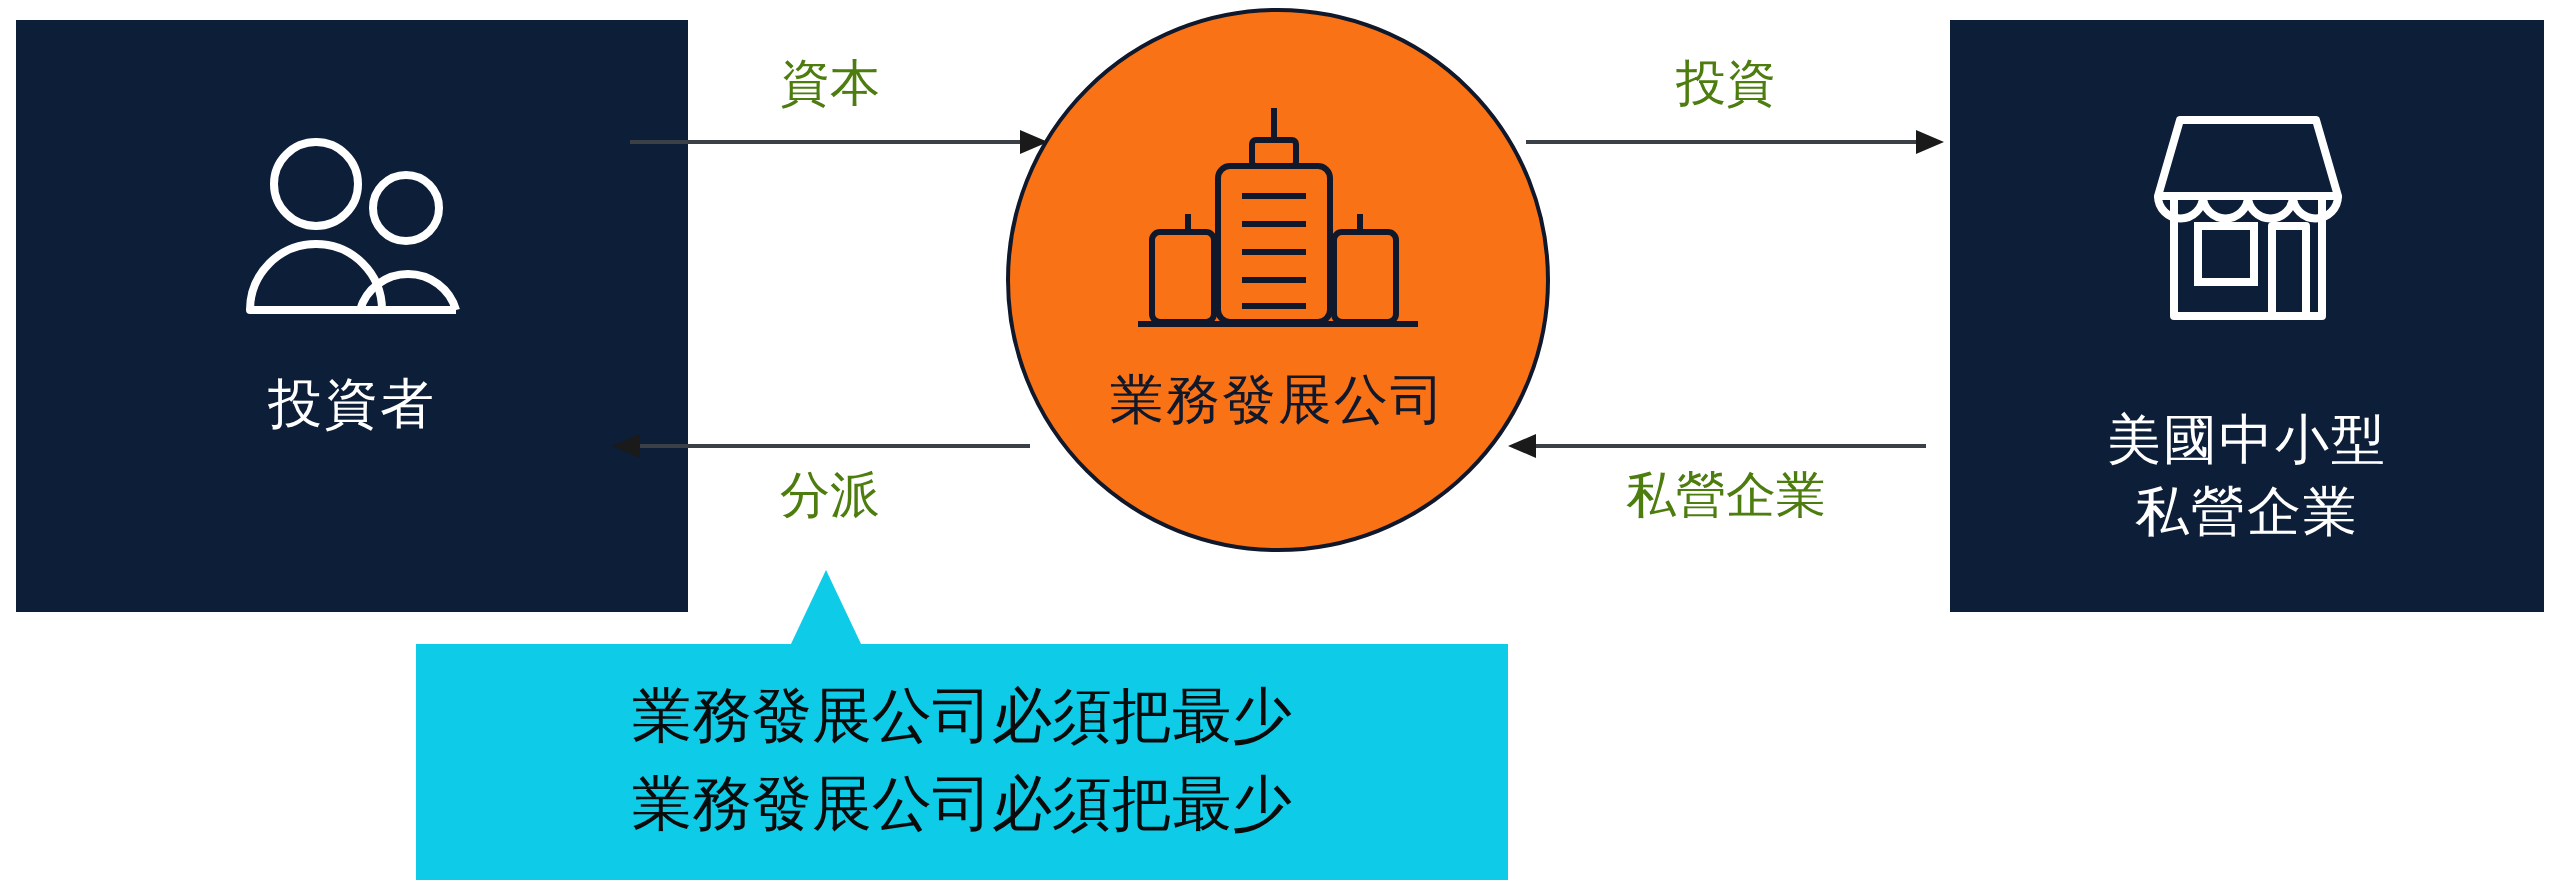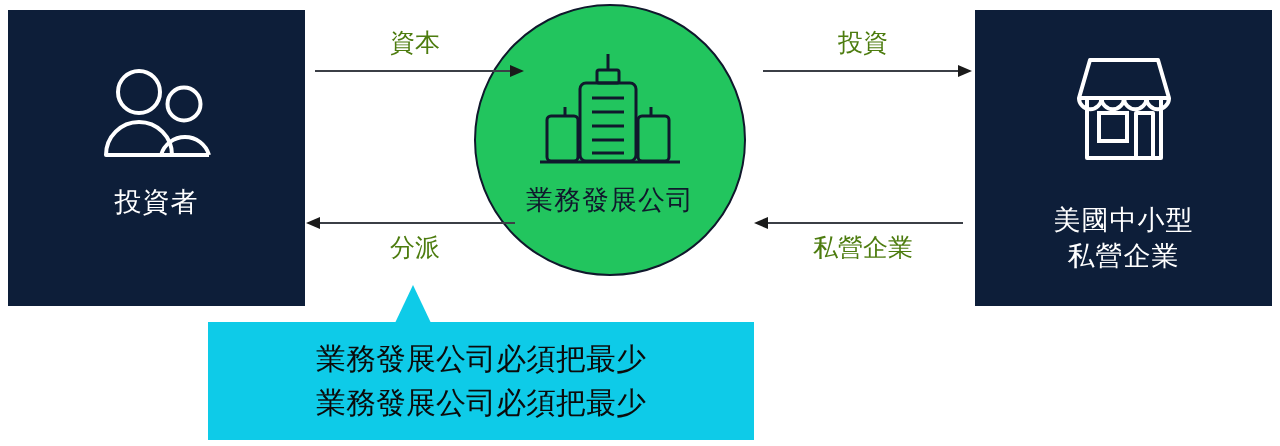--- a/index.html
+++ b/index.html
@@ -21,21 +21,21 @@
   
   .panel {
     position: absolute;
     background: #0d1e39;
     display: flex;
     flex-direction: column;
     align-items: center;
     justify-content: flex-start;
     box-sizing: border-box;
   }
-  #panel-investor  { left: 8px;   top: 10px; width: 297px; height: 296px; }
+  #panel-investor  { left: 8px;   top: 10px; width: 336px; height: 296px; }
   #panel-business  { left: 975px; top: 10px; width: 297px; height: 296px; }
 
   .panel-icon {
     margin-top: 58px;
     line-height: 0;
   }
   #panel-business .panel-icon { margin-top: 42px; }
 
   .panel-label {
     color: #ffffff;
@@ -44,28 +44,28 @@
     text-align: center;
     letter-spacing: 1px;
     white-space: pre-line;
   }
   #investor-label { margin-top: 26px; }
   #business-label { margin-top: 38px; }
 
   
   #center-node {
     position: absolute;
-    left: 474px;
+    left: 503px;
     top: 4px;
     width: 272px;
     height: 272px;
     border: 2.5px solid #10182c;
     border-radius: 50%;
     box-sizing: border-box;
-    background: #22c55e;
+    background: #f97316;
     display: flex;
     flex-direction: column;
     align-items: center;
     justify-content: flex-start;
   }
   #center-icon {
     margin-top: 44px;
     line-height: 0;
   }
   #center-label {

